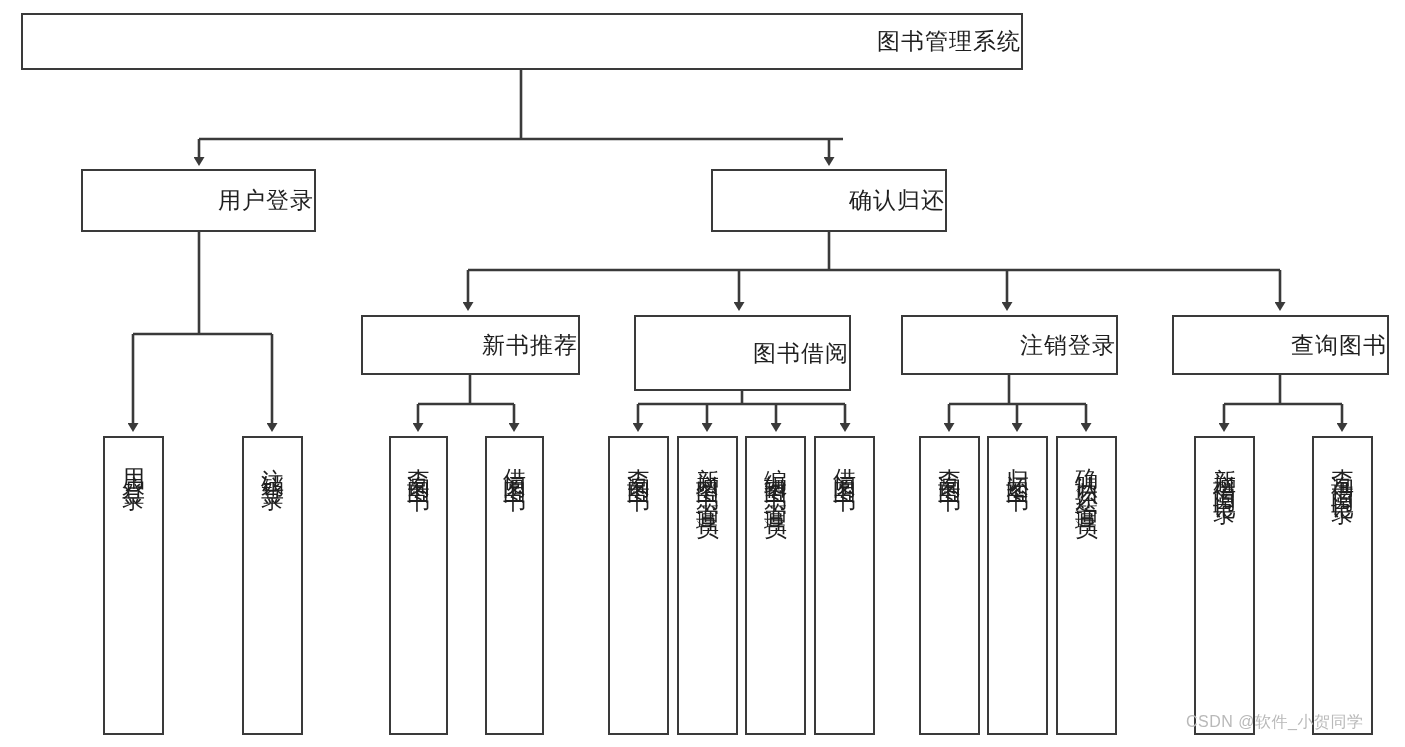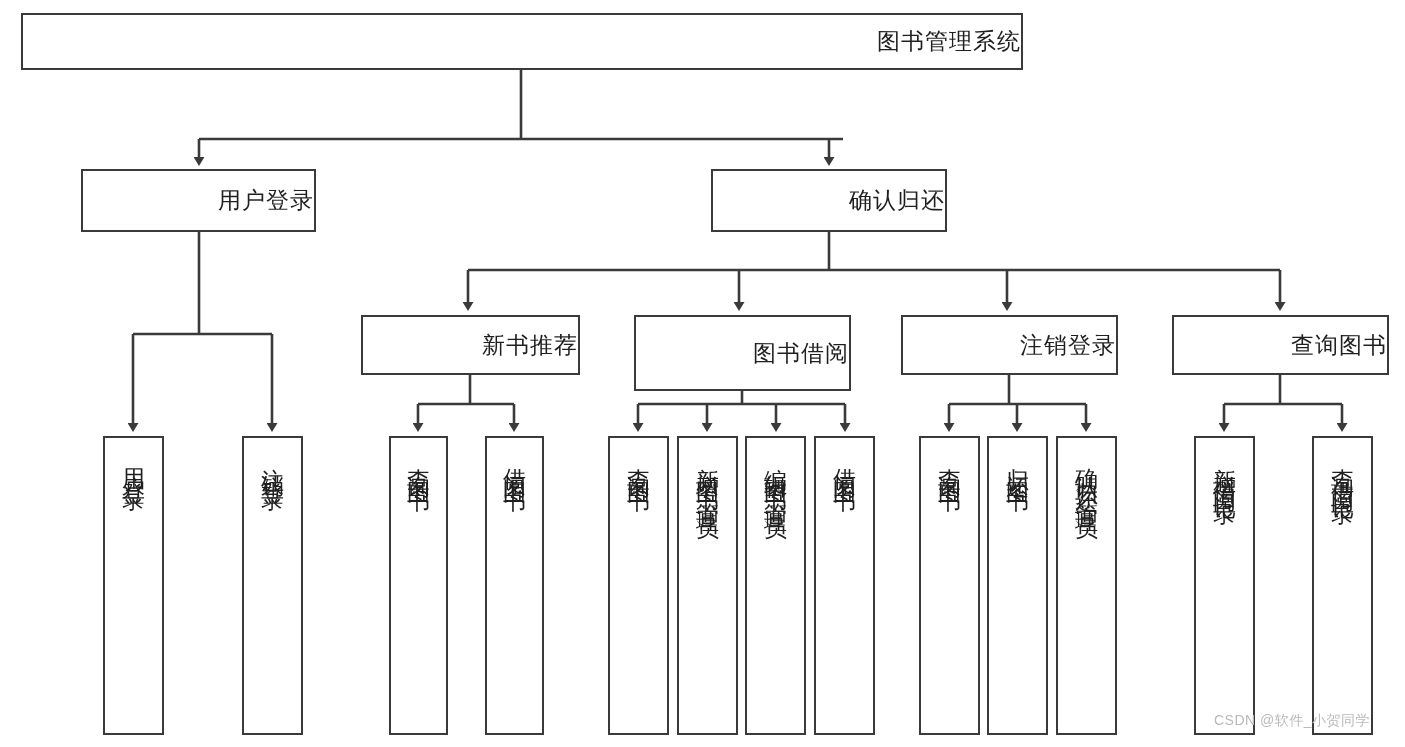--- a/index.html
+++ b/index.html
@@ -48,25 +48,24 @@
     writing-mode: vertical-rl;
     text-orientation: upright;
     letter-spacing: 7px;
     line-height: 1;
     white-space: nowrap;
   }
   .watermark {
     position: absolute;
     left: 1186px;
     top: 712px;
-    font-size: 14px;
+    font-size: 16px;
     color: #b9b9b9;
     white-space: nowrap;
     letter-spacing: 0.5px;
-    margin-left: 28px;
   }
 </style>
 </head>
 <body>
 
 <div id="canvas">
 
   <svg id="wires" viewBox="0 0 1405 747" xmlns="http://www.w3.org/2000/svg">
     <defs>
       <marker id="arrow" markerWidth="9" markerHeight="11" refX="1" refY="5.5" orient="auto" markerUnits="userSpaceOnUse">

